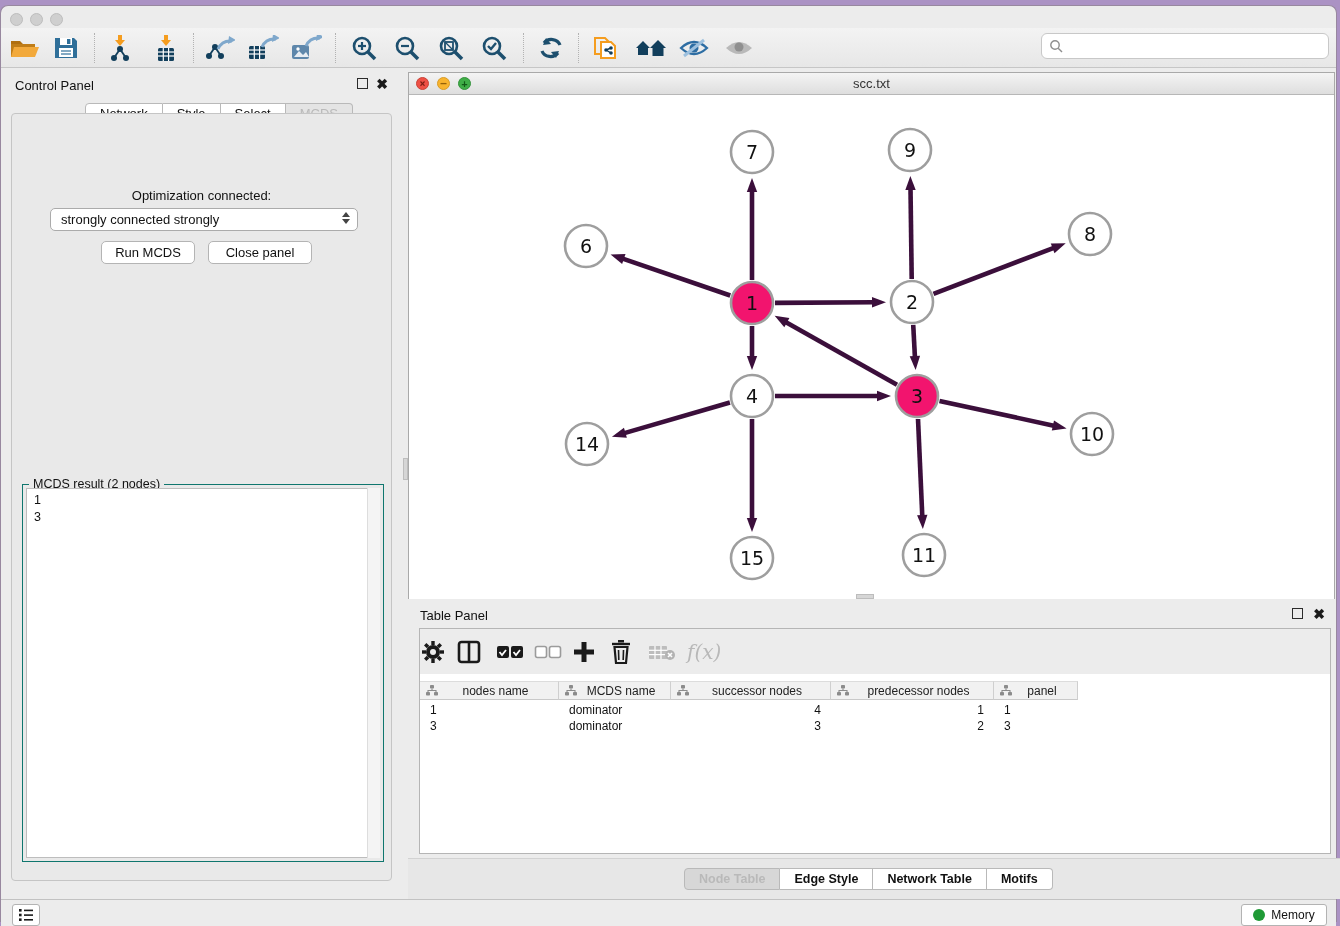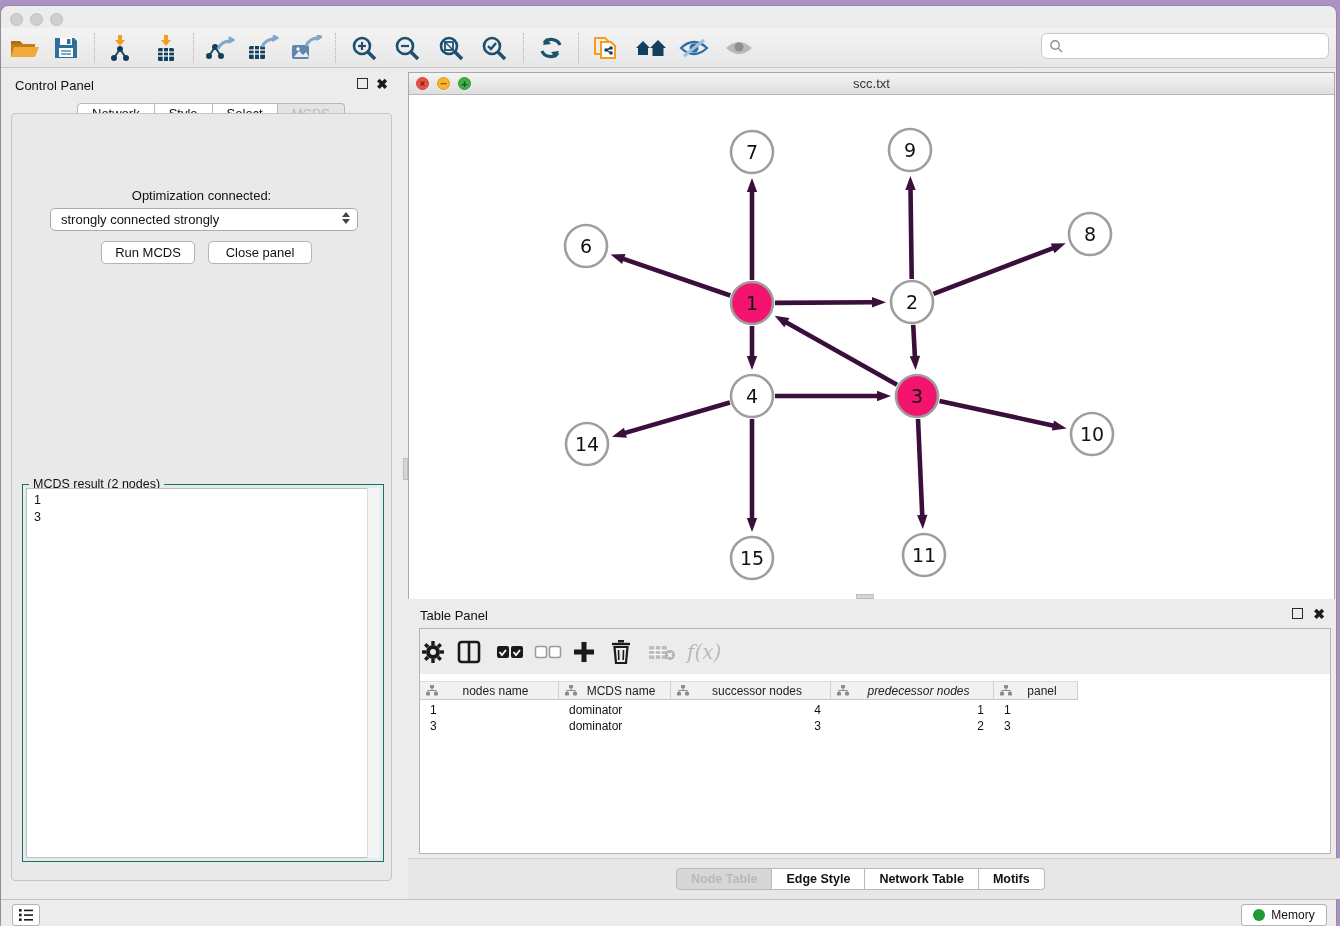--- a/index.html
+++ b/index.html
@@ -24,21 +24,21 @@
     border:1px solid #c8c8c8; border-radius:6px; display:flex; align-items:center; padding-left:7px; }
 
   
   .control-panel { position:absolute; left:4px; top:65px; width:393px; height:816px; }
   .panel-title { font-size:13px; color:#111; }
   .cp-header { position:absolute; left:10px; top:5px; right:8px; height:18px; }
   .float-glyph { width:11px; height:11px; border:1.6px solid #2b2b2b; display:inline-block; }
   .close-glyph { font-size:14px; font-weight:bold; color:#1a1a1a; line-height:11px; }
   .cp-content { position:absolute; left:6px; top:42px; width:381px; height:768px;
     background:#e9e9e9; border:1px solid #c5c5c5; border-radius:4px; }
-  .seg-tabs { position:absolute; display:flex; }
+  .seg-tabs { position:absolute; display:flex;margin-left:8px; }
   .seg { height:21px; border:1px solid #b9b9b9; border-left:none; background:#fff;
     font-size:13px; color:#111; display:flex; align-items:center; justify-content:center; padding:0 14px; }
   .seg:first-child { border-left:1px solid #b9b9b9; border-radius:4px 0 0 4px; }
   .seg:last-child { border-radius:0 4px 4px 0; }
   .seg.sel-dim { background:#e4e4e4; color:#b9b9b9; }
   .opt-label { position:absolute; left:0; right:0; top:74px; text-align:center; font-size:13px; color:#111; }
   .dropdown { position:absolute; left:38px; top:94px; width:308px; height:23px; background:#fff;
     border:1px solid #ababab; border-radius:5px; font-size:13px; color:#111;
     display:flex; align-items:center; padding:0 10px; }
   .dd-stepper { position:absolute; right:7px; top:3px; display:flex; flex-direction:column; gap:2px; }
@@ -475,21 +475,21 @@
             <span style="margin-left:5px">
               <svg width="14" height="13" viewBox="0 0 14 13">
                 <rect x="5" y="1" width="4" height="3.6" rx="0.8" fill="#8b8b8b"></rect>
                 <rect x="1" y="8" width="4" height="3.6" rx="0.8" fill="#8b8b8b"></rect>
                 <rect x="9" y="8" width="4" height="3.6" rx="0.8" fill="#8b8b8b"></rect>
                 <path d="M7 4.6 v2 M3 8 v-1.5 h8 V8" stroke="#8b8b8b" stroke-width="1.1" fill="none"></path>
               </svg>
             </span>
             <span class="th-label">successor nodes</span>
           </div>
-          <div class="th-cell" style="width: 163px; font-style: italic;">
+          <div class="th-cell" style="width: 163px;">
             <span style="margin-left:5px">
               <svg width="14" height="13" viewBox="0 0 14 13">
                 <rect x="5" y="1" width="4" height="3.6" rx="0.8" fill="#8b8b8b"></rect>
                 <rect x="1" y="8" width="4" height="3.6" rx="0.8" fill="#8b8b8b"></rect>
                 <rect x="9" y="8" width="4" height="3.6" rx="0.8" fill="#8b8b8b"></rect>
                 <path d="M7 4.6 v2 M3 8 v-1.5 h8 V8" stroke="#8b8b8b" stroke-width="1.1" fill="none"></path>
               </svg>
             </span>
             <span class="th-label">predecessor nodes</span>
           </div>

